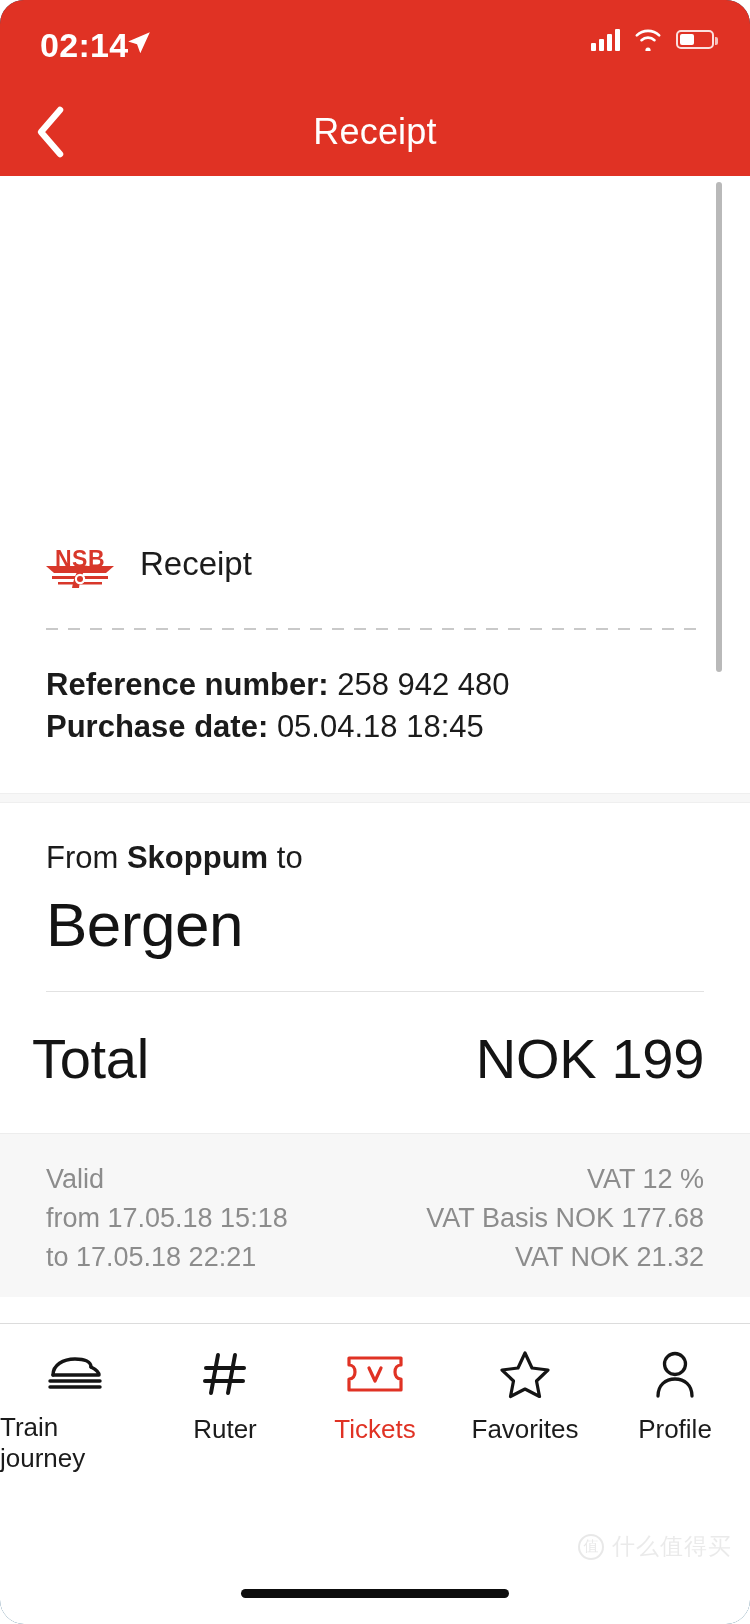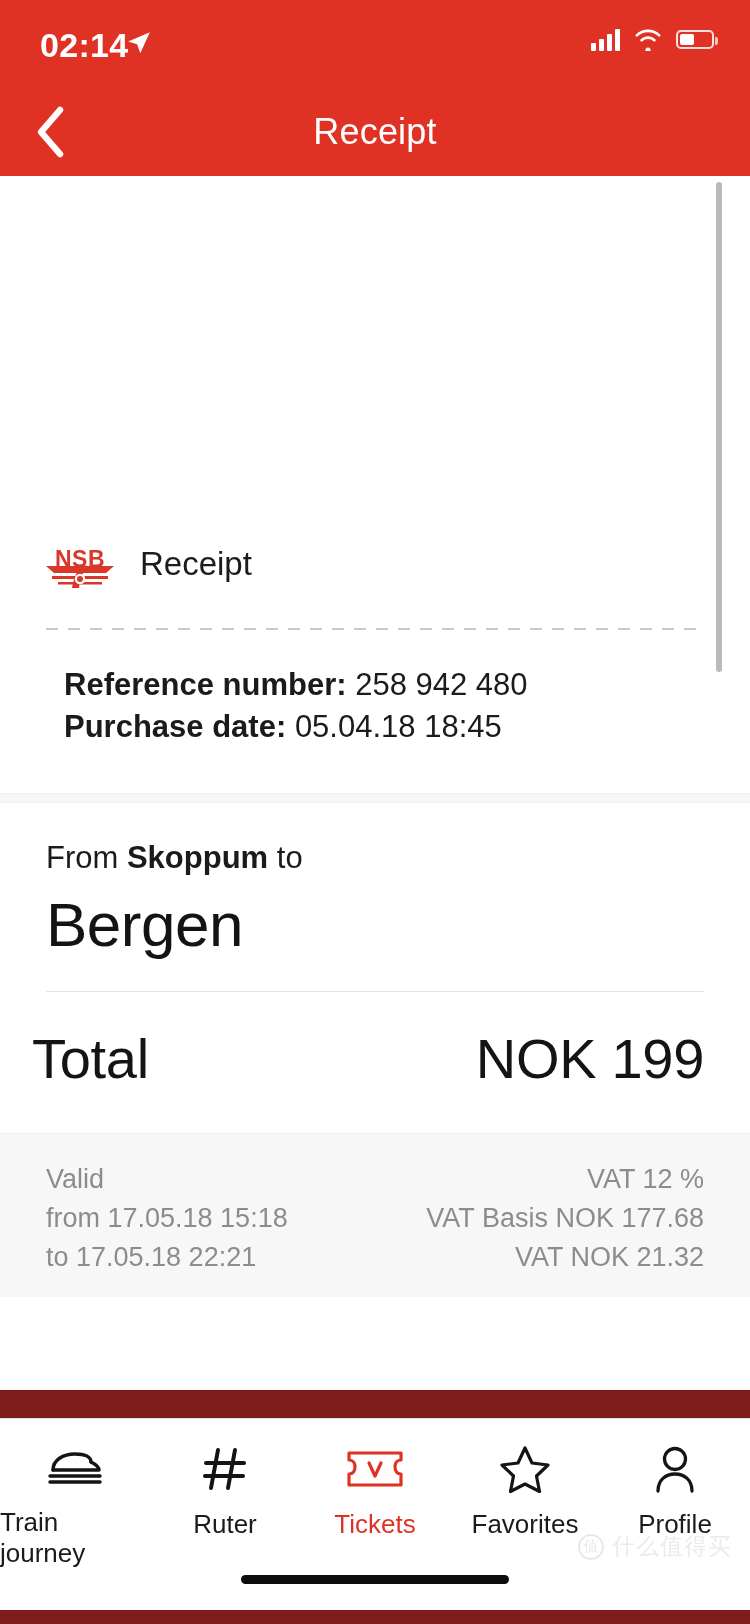--- a/index.html
+++ b/index.html
@@ -3,21 +3,21 @@
 <meta charset="utf-8">
 <style>
   * { margin:0; padding:0; box-sizing:border-box; }
   html, body {
     width:750px; height:1624px;
     background:#ffffff;
     font-family:"Liberation Sans", sans-serif;
     -webkit-font-smoothing:antialiased;
     overflow:hidden;
   }
-  .phone { position:relative; width:750px; height:1624px; background:#7f1d1d; overflow:hidden; }
+  .phone { position:relative; width:750px; height:1624px; background:#0c4a6e; overflow:hidden;border-radius:24px; }
 
   
   .statusbar {
     position:absolute; top:0; left:0; width:750px; height:88px;
     background:#E03224; color:#fff;
   }
   .sb-time {
     position:absolute; left:40px; top:26px;
     font-size:34px; font-weight:600; letter-spacing:0.3px;
   }
@@ -78,21 +78,21 @@
   }
   .nsb-mark { position:absolute; bottom:0; left:0; width:68px; height:28px; }
   .receipt-label { font-size:33px; color:#1c1c1c; font-weight:400; }
 
   .dash-rule {
     margin:30px 46px 0 46px; height:2px;
     background-image:linear-gradient(to right,#c9c9c9 0 12px, rgba(0,0,0,0) 12px 22px);
     background-size:22px 2px; background-repeat:repeat-x;
   }
 
-  .meta { padding:34px 46px 0 46px;margin-left:18px; }
+  .meta { padding:34px 46px 0 46px; }
   .meta-line {
     font-size:31px; color:#1b1b1b; line-height:1.37; white-space:nowrap;
   }
   .meta-line b { font-weight:700; }
 
   .gap-band { height:44px; }
   .band-sep { height:10px; background:#f7f7f7; border-top:1px solid #efefef; border-bottom:1px solid #efefef; }
 
   
   .journey { padding:36px 46px 0 46px; }
@@ -120,21 +120,21 @@
   .info-band {
     background:#f7f7f7; border-top:1px solid #ededed;
     padding:26px 46px 20px 46px;
     display:flex; justify-content:space-between;
   }
   .info-col div { font-size:27px; color:#8c8c8c; line-height:1.44; white-space:nowrap; }
   .info-right { text-align:right; }
 
   
   .tabbar {
-    position:absolute; left:0; bottom:14px; width:750px; height:192px;
+    position:absolute; left:0; bottom:0; width:750px; height:301px;
     background:#fff; border-top:1px solid #dcdcdc;
   }
   .tabs { display:flex; height:150px; }
   .tab {
     flex:1; display:flex; flex-direction:column; align-items:center;
     justify-content:flex-start; padding-top:24px; cursor:pointer;
   }
   .tab-ico { height:52px; display:flex; align-items:center; justify-content:center; }
   .tab-label { margin-top:14px; font-size:26px; color:#1b1b1b; }
   .tab.active .tab-label { color:#E03224; }

